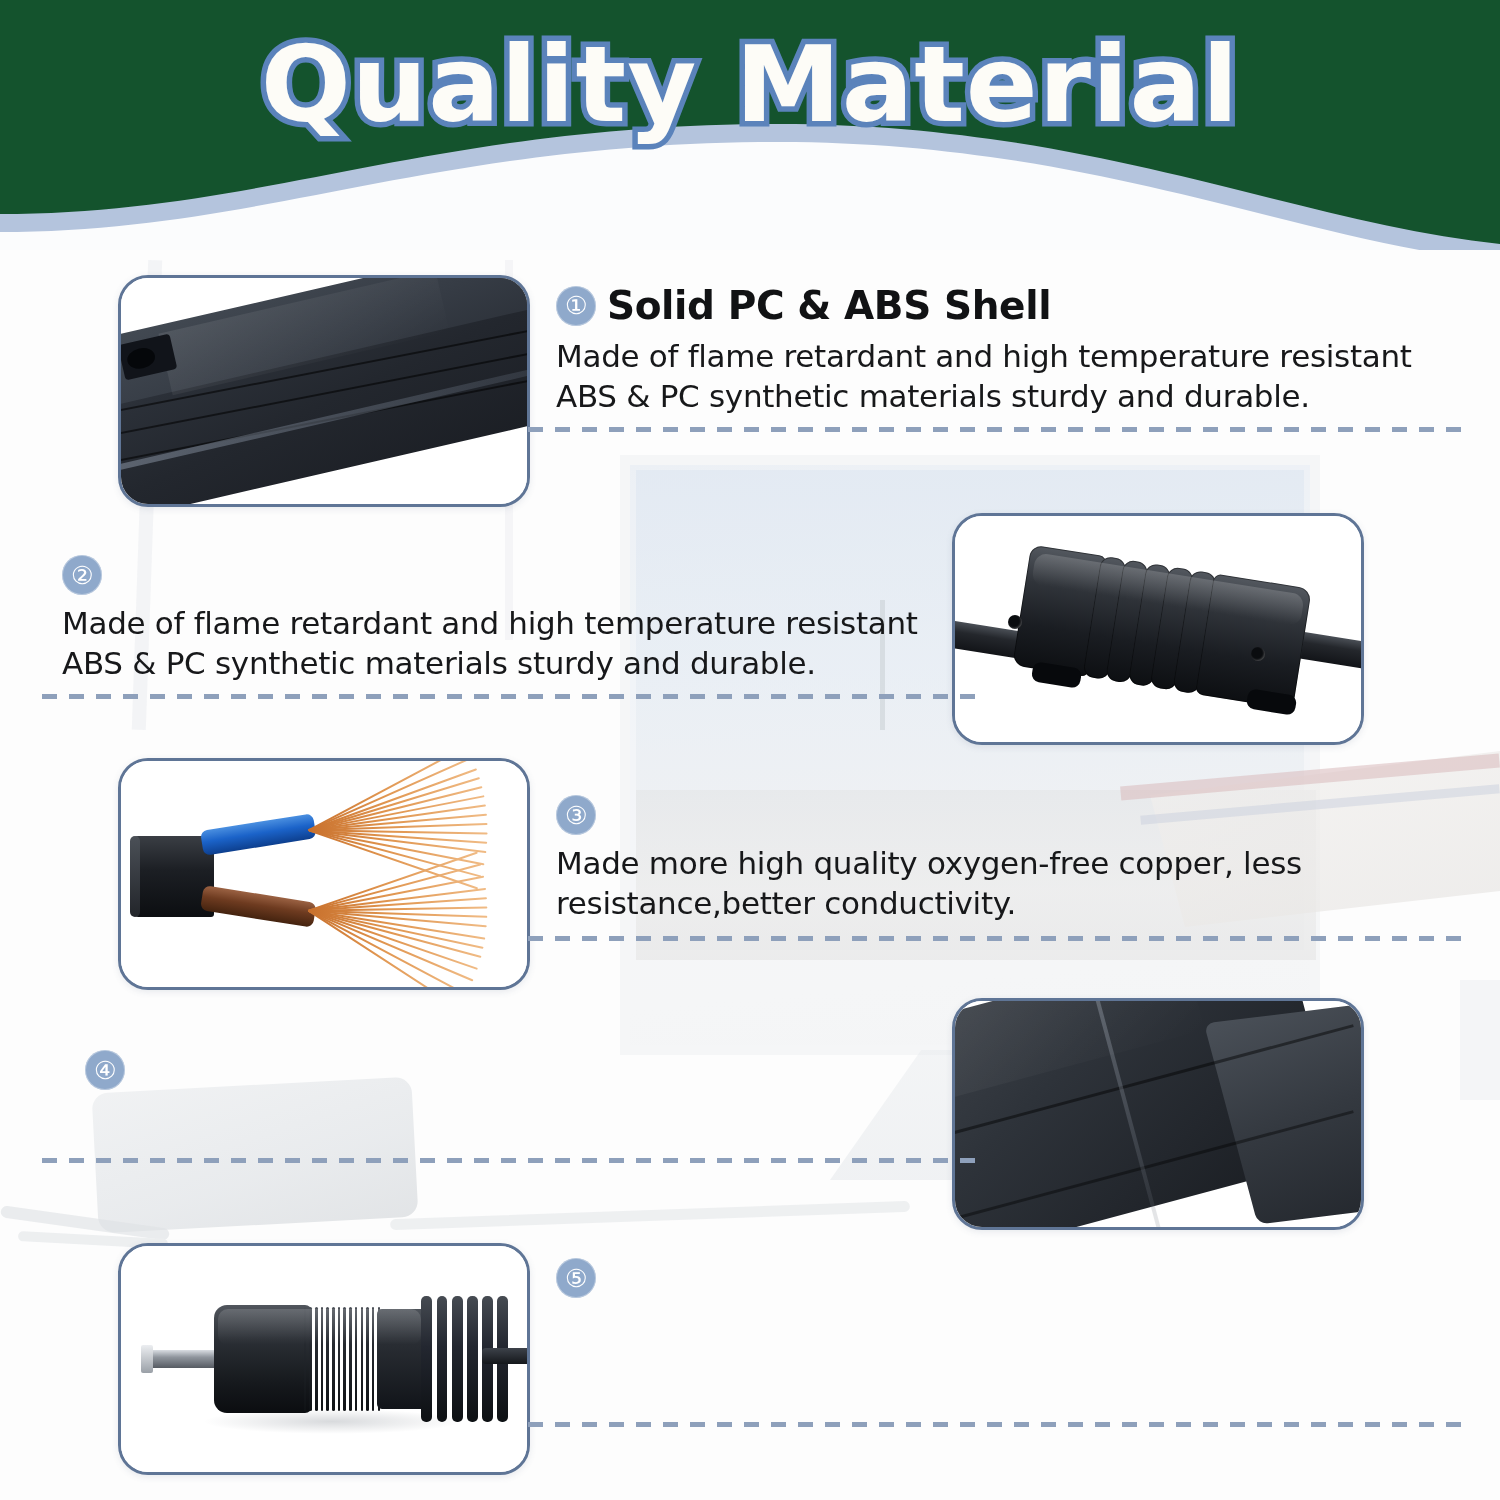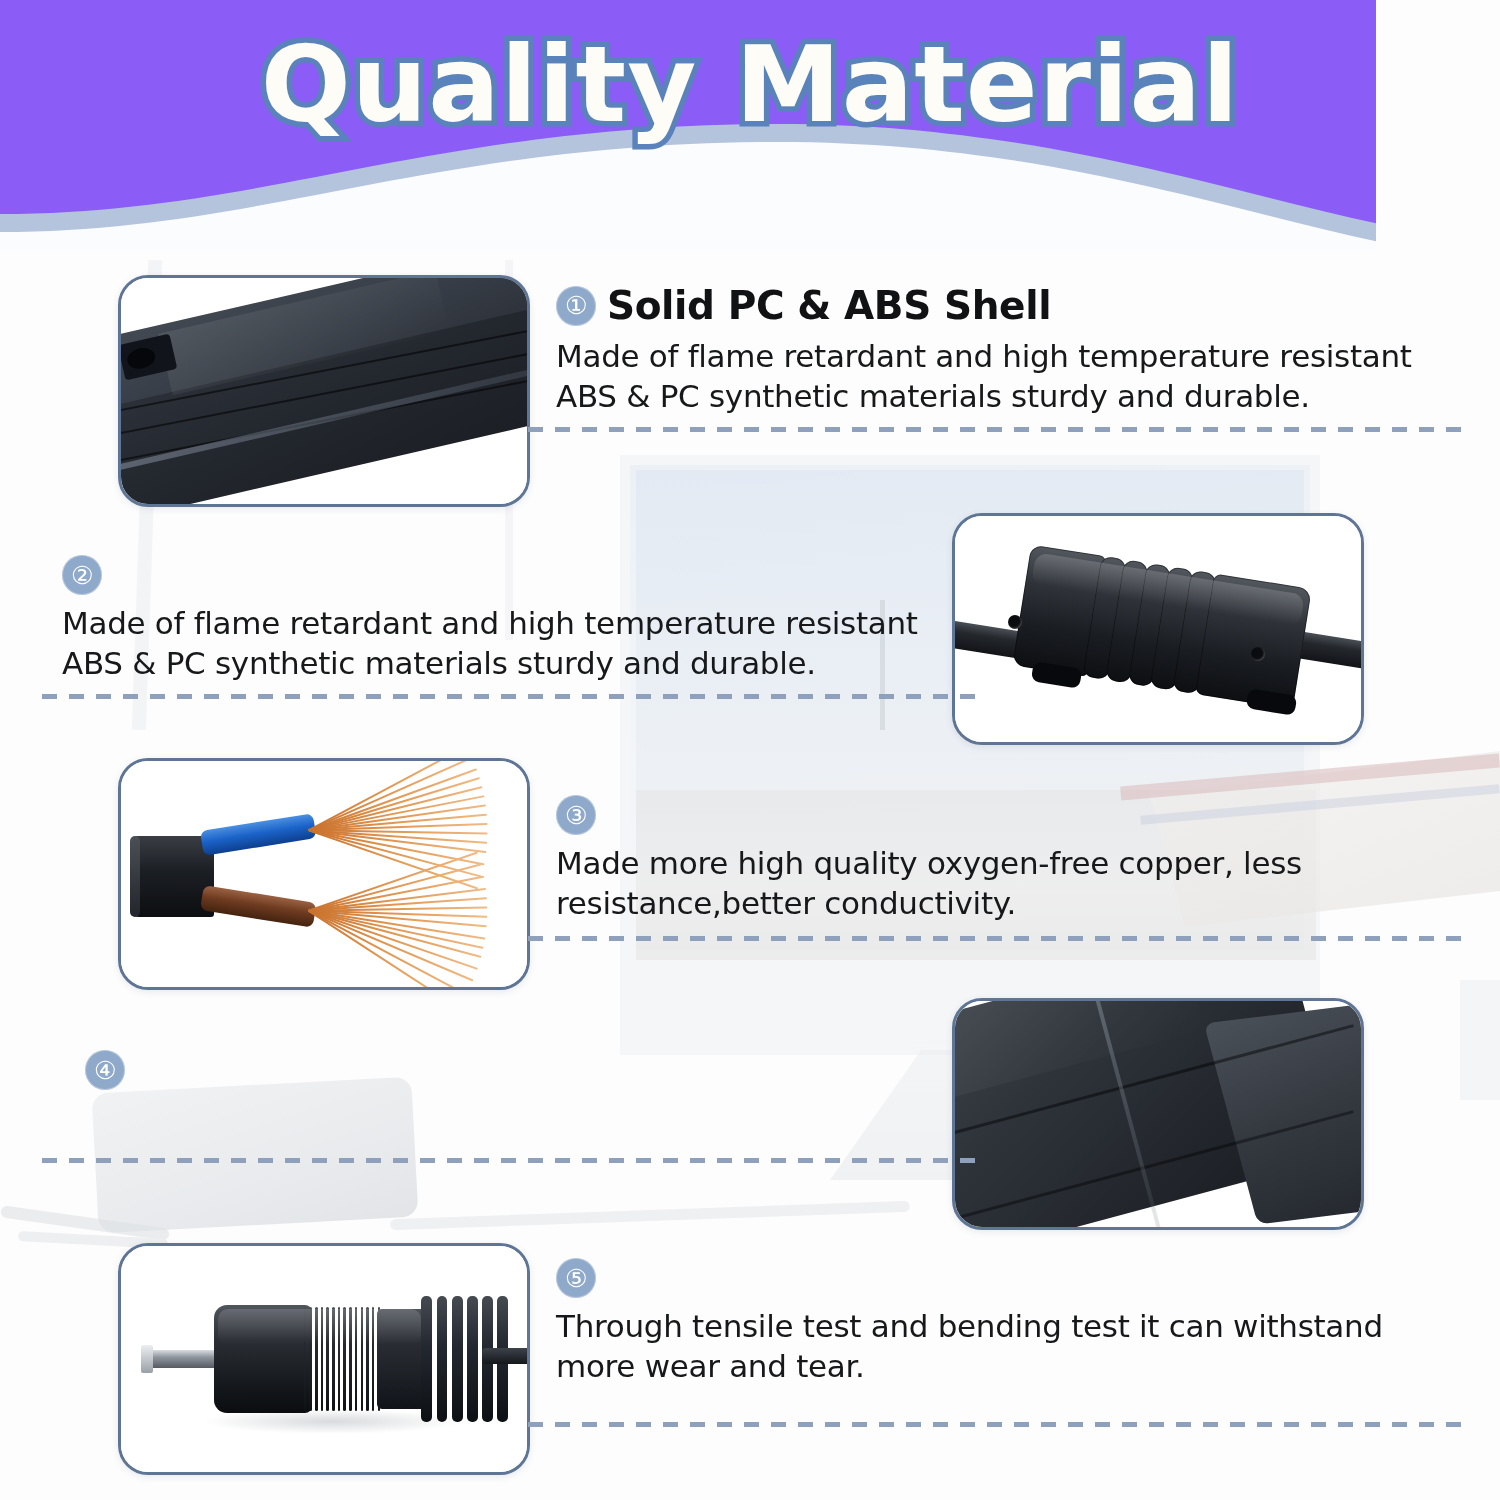--- a/index.html
+++ b/index.html
@@ -79,22 +79,22 @@
     position:absolute; left:0; top:60px; width:520px; height:11px;
     background:#e1e4e7; border-radius:6px;
     transform:rotate(-2deg);
   }
   .bg-vlineA { position:absolute; left:140px; top:260px; width:14px; height:470px; background:#f1f2f4; opacity:.85; transform:rotate(2deg); }
   .bg-vlineB { position:absolute; left:505px; top:260px; width:8px; height:380px; background:#f2f3f5; opacity:.8; }
   .bg-vlineC { position:absolute; left:1460px; top:980px; width:40px; height:120px; background:#f0f1f3; opacity:.7; }
 
   
   .header {
-    position:absolute; left:0; top:0; width:1376px; height:250px;
-    background:#8b5cf6;
+    position:absolute; left:0; top:0; width:1500px; height:250px;
+    background:#14532d;
     overflow:hidden;
   }
   .header-wave { position:absolute; left:0; bottom:-2px; width:1500px; height:150px; }
 
   .title-wrap {
     position:absolute; left:0; top:28px; width:1500px; text-align:center;
     z-index:4;
   }
   .title {
     display:inline-block;
@@ -567,20 +567,19 @@
           </div>
           <div class="pl-tail"></div>
           <div class="pl-gloss"></div>
         </div>
       </div>
 
       <div class="ftext" style="left:556px; top:1008px; width:910px;">
         <div class="fhead">
           <span class="badge">⑤</span>
         </div>
-        <div class="fbody">Through tensile test and bending test it can withstand more wear and tear.</div>
       </div>
 
       <div class="divider" style="left:528px; top:1172px; width:940px;"></div>
     </div>
 
   </div>
 </div>
 
 </body></html>

